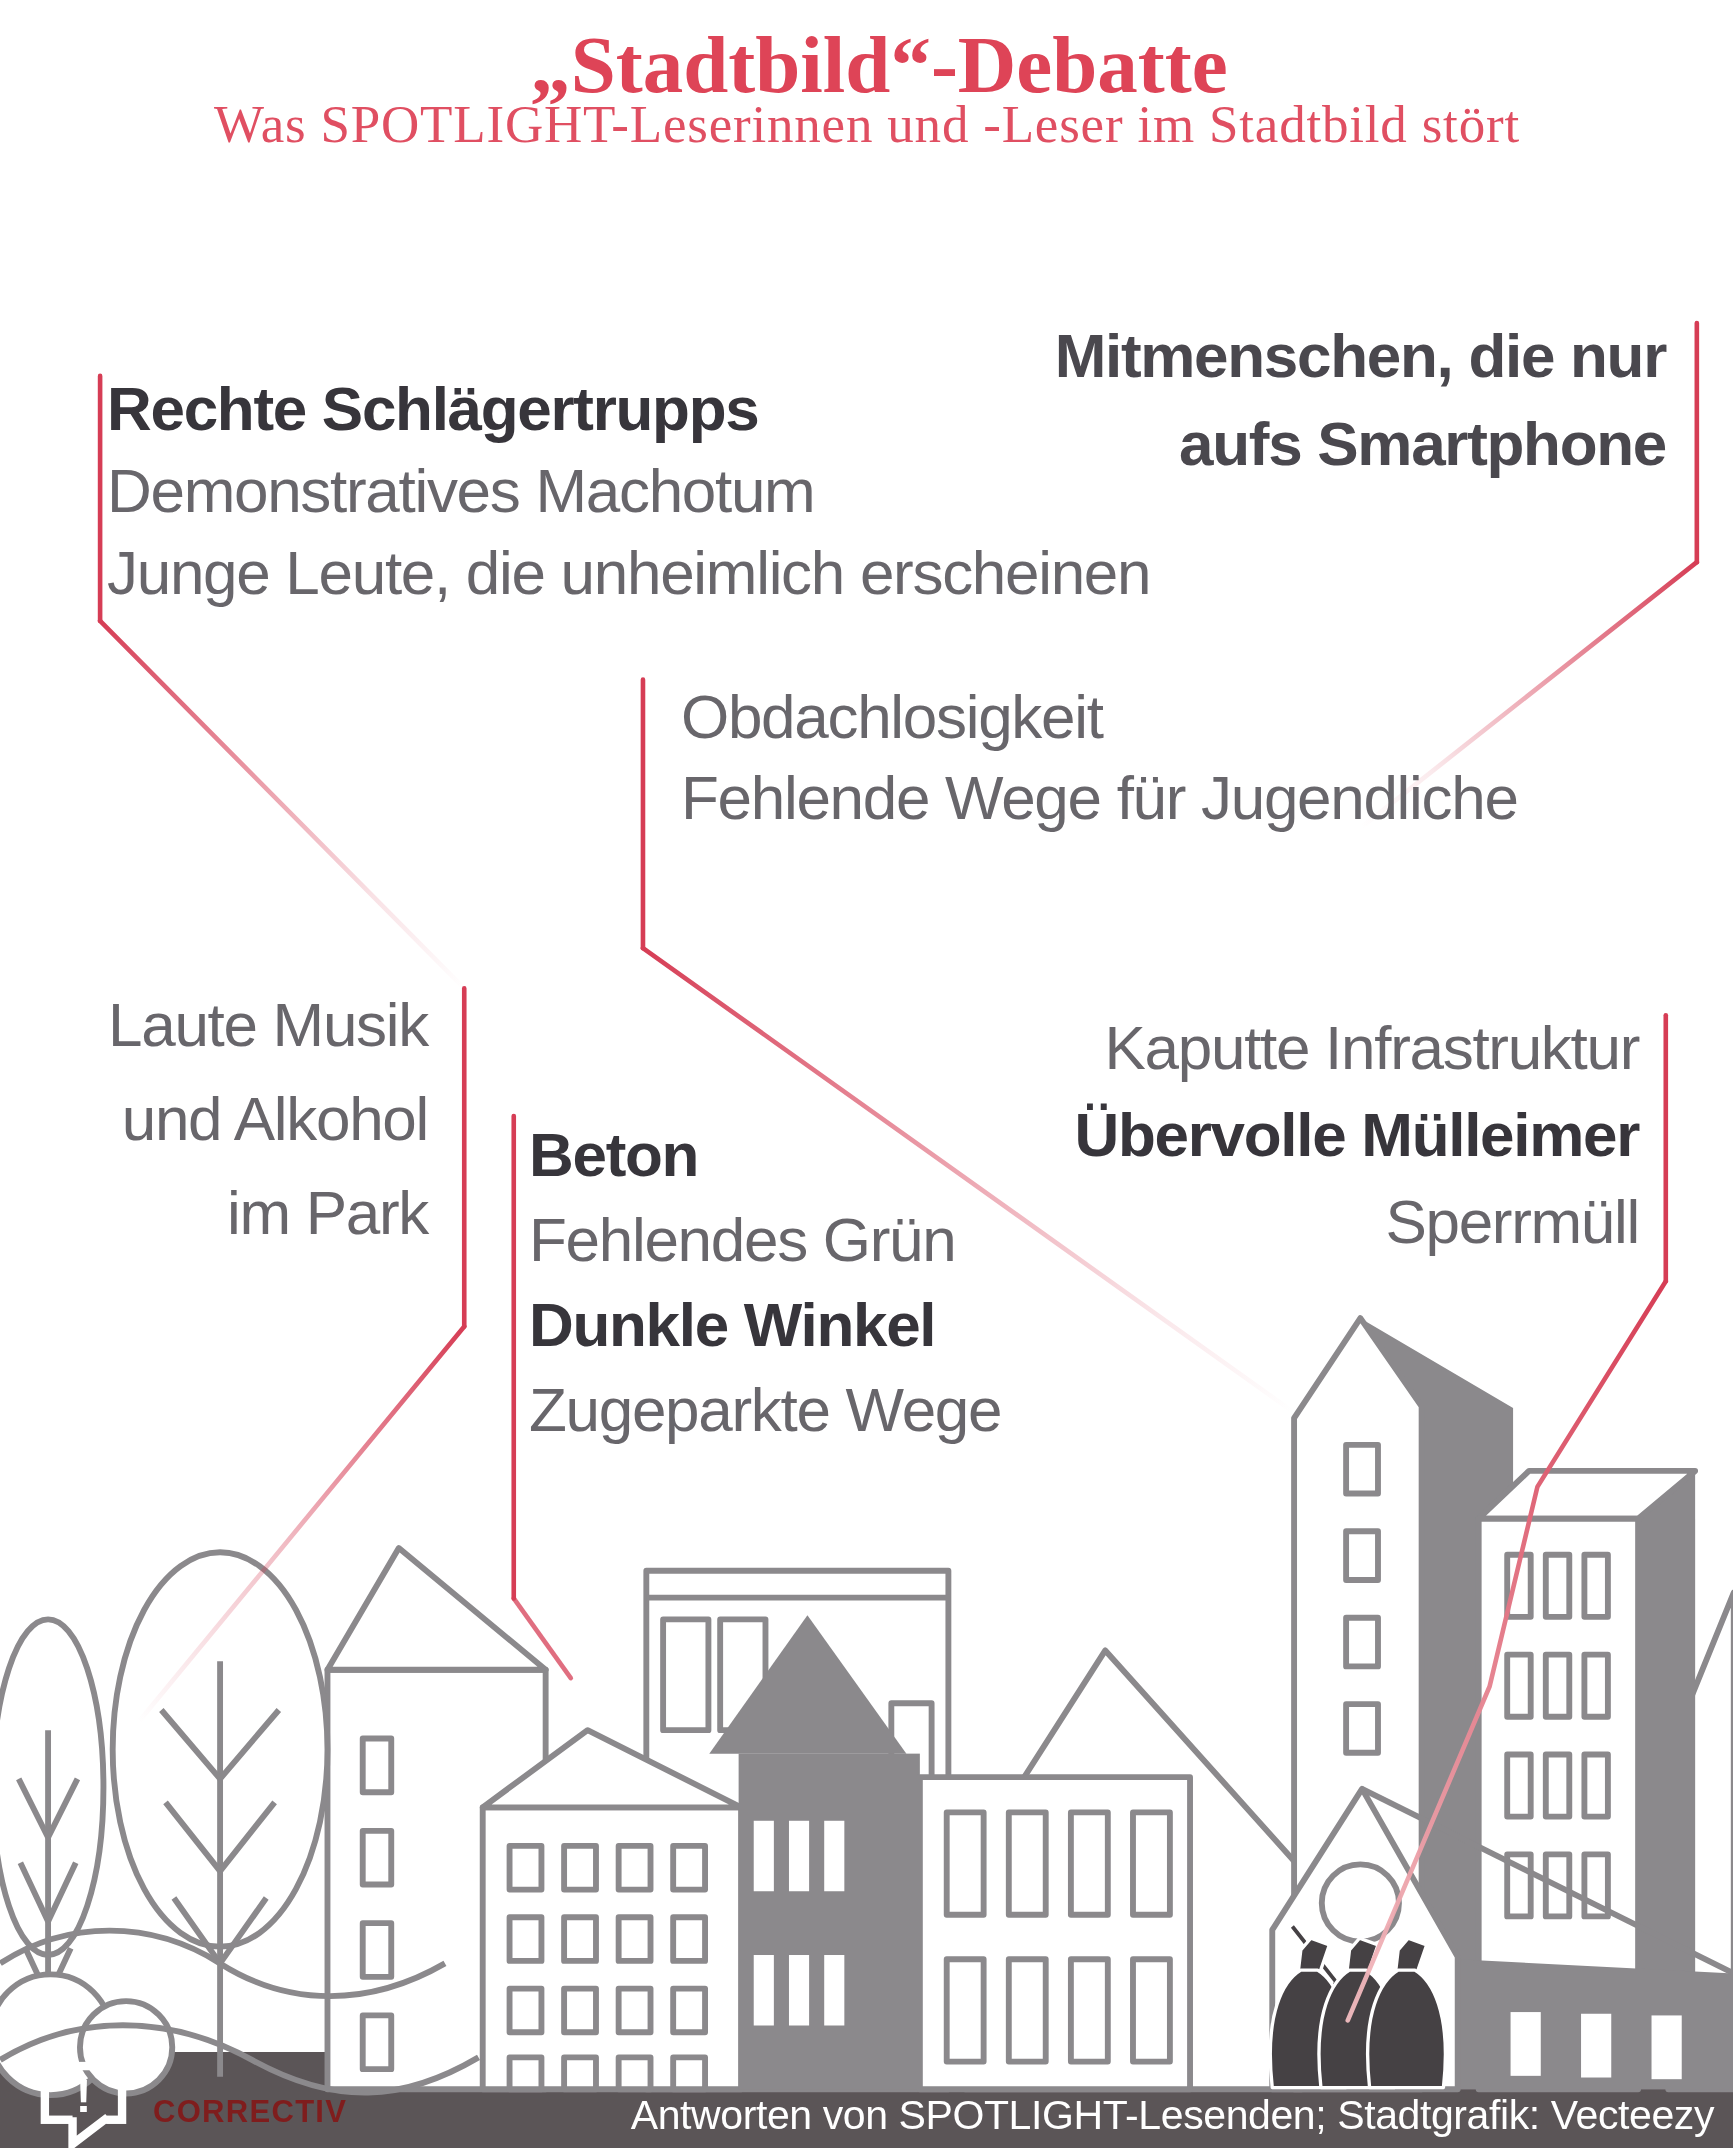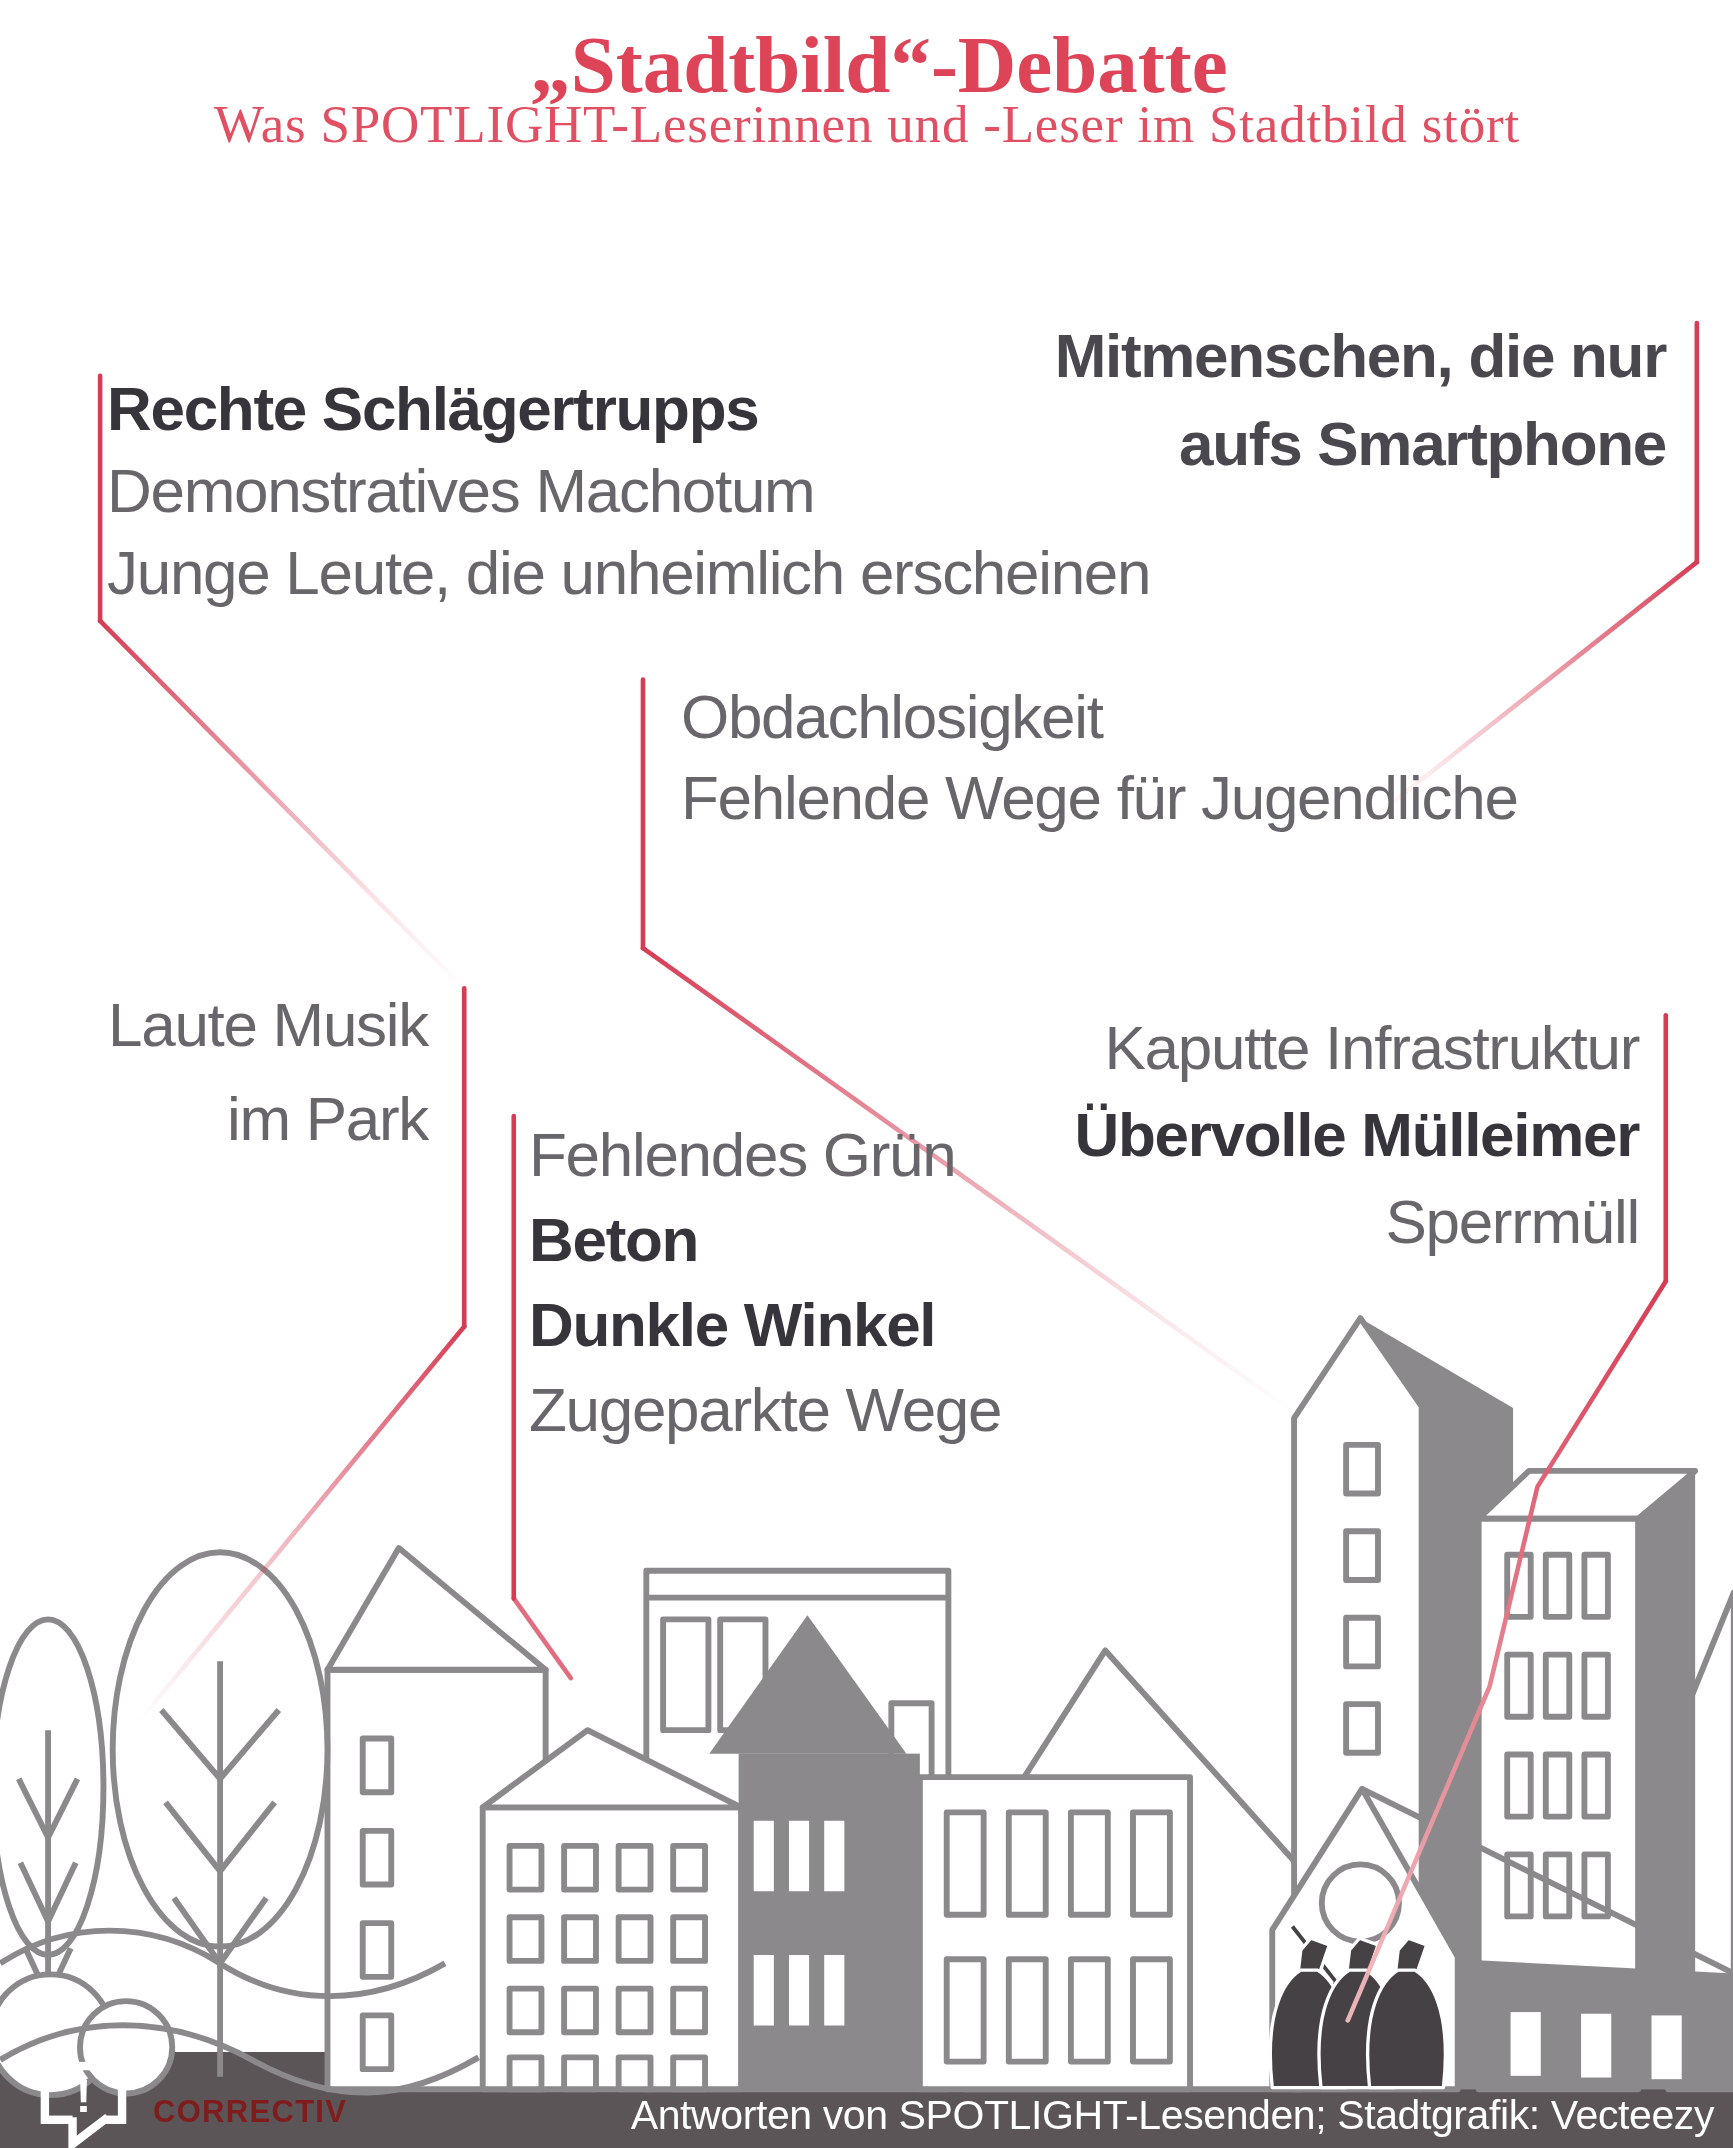--- a/index.html
+++ b/index.html
@@ -263,26 +263,27 @@
   <div class="tl plain">aufs Smartphone</div>
 </div>
 
 <div class="cluster c3">
   <div class="tl muted">Obdachlosigkeit</div>
   <div class="tl muted">Fehlende Wege für Jugendliche</div>
 </div>
 
 <div class="cluster c4">
   <div class="tl muted">Laute Musik</div>
+  <div class="tl muted">und Alkohol</div>
   <div class="tl muted">im Park</div>
 </div>
 
 <div class="cluster c5">
+  <div class="tl strong">Beton</div>
   <div class="tl muted">Fehlendes Grün</div>
-  <div class="tl strong">Beton</div>
   <div class="tl strong">Dunkle Winkel</div>
   <div class="tl muted">Zugeparkte Wege</div>
 </div>
 
 <div class="cluster c6">
   <div class="tl muted">Kaputte Infrastruktur</div>
   <div class="tl strong">Übervolle Mülleimer</div>
   <div class="tl muted">Sperrmüll</div>
 </div>
 

